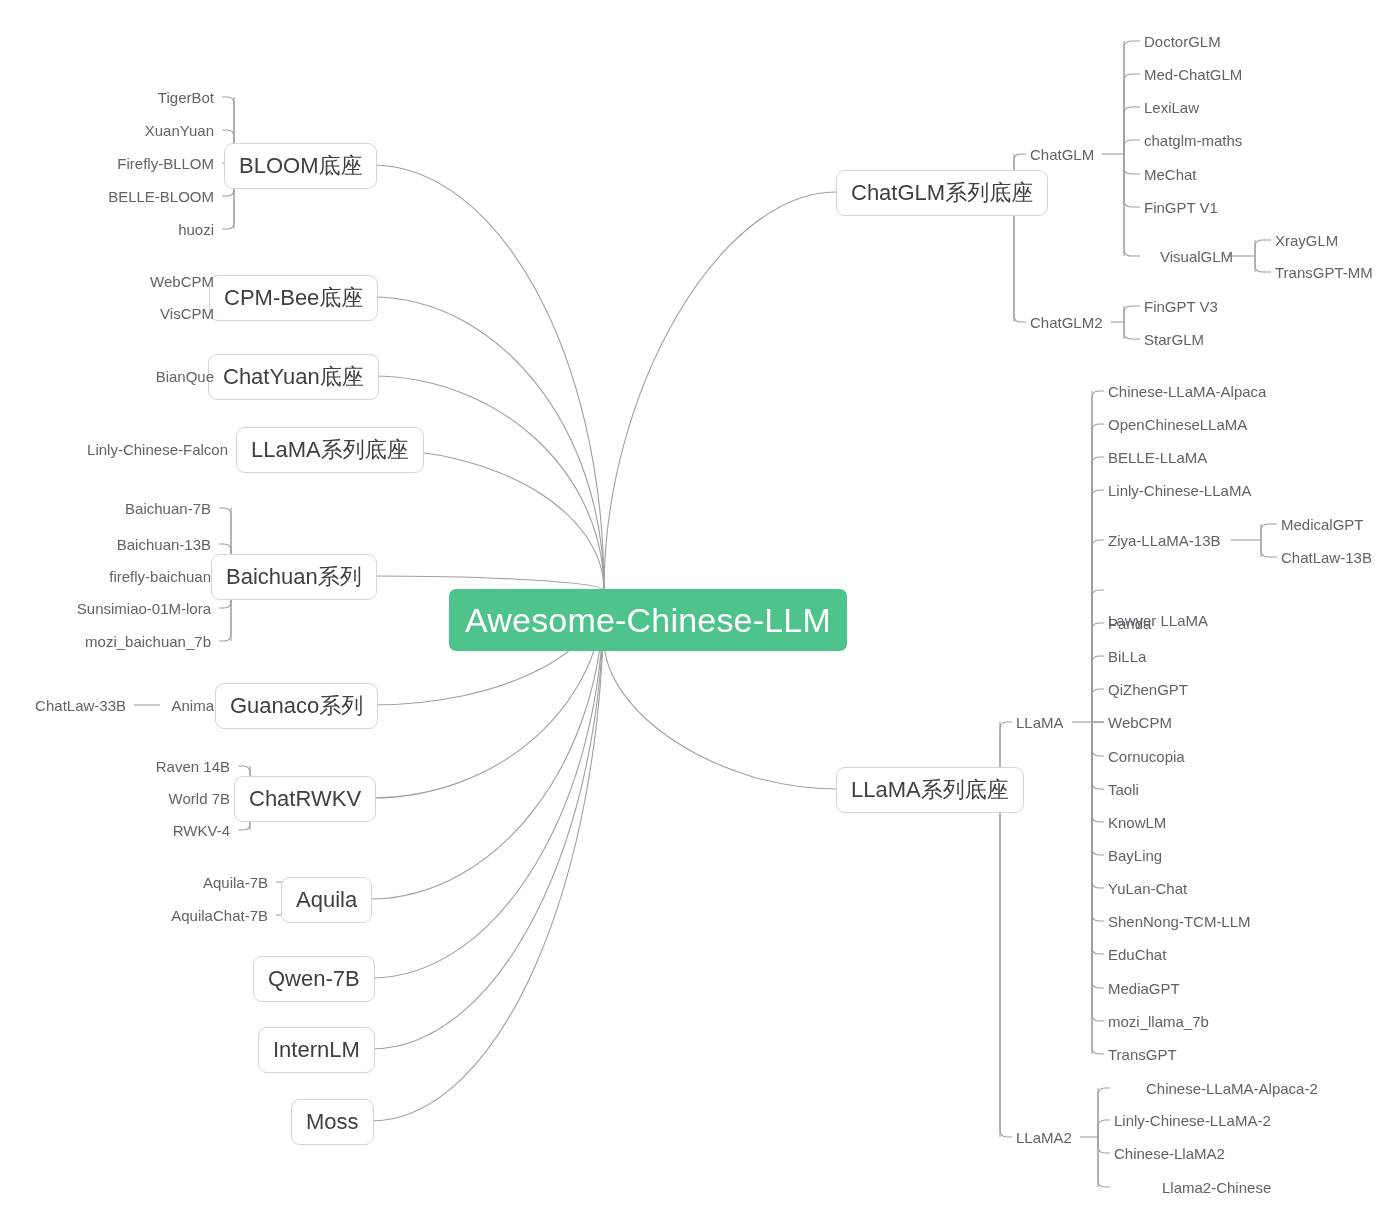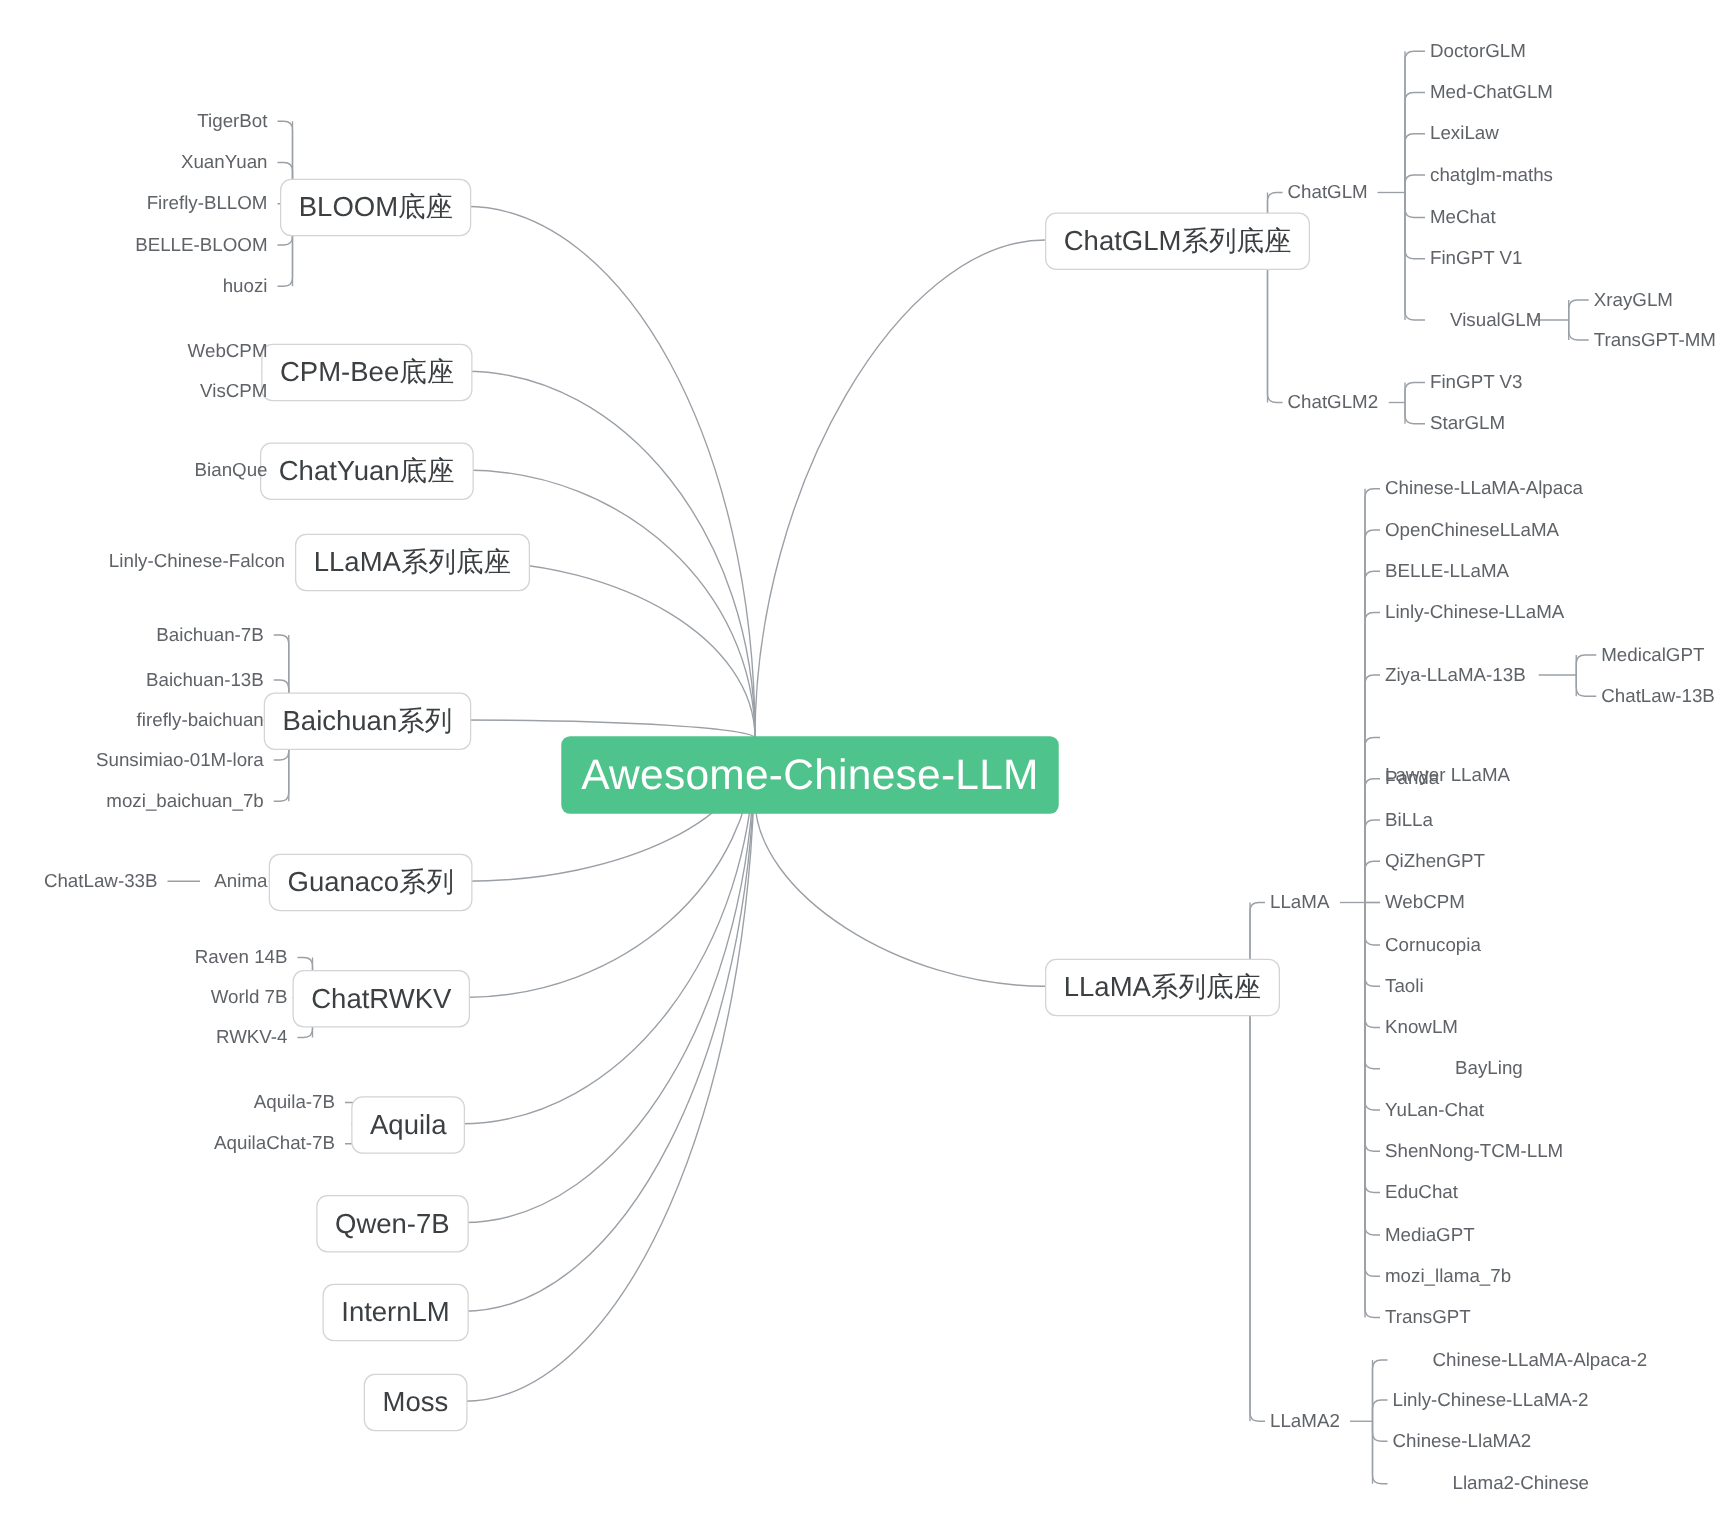--- a/index.html
+++ b/index.html
@@ -228,21 +228,21 @@
     <div class="leaf l" style="left: 1281px; top: 524px;">MedicalGPT</div>
     <div class="leaf l" style="left: 1281px; top: 557px;">ChatLaw-13B</div>
     <div class="leaf l" style="left: 1108px; top: 620px;">Lawyer LLaMA</div>
     <div class="leaf l" style="left: 1108px; top: 623px;">Panda</div>
     <div class="leaf l" style="left: 1108px; top: 656px;">BiLLa</div>
     <div class="leaf l" style="left: 1108px; top: 689px;">QiZhenGPT</div>
     <div class="leaf l" style="left: 1108px; top: 722px;">WebCPM</div>
     <div class="leaf l" style="left: 1108px; top: 756px;">Cornucopia</div>
     <div class="leaf l" style="left: 1108px; top: 789px;">Taoli</div>
     <div class="leaf l" style="left: 1108px; top: 822px;">KnowLM</div>
-    <div class="leaf l" style="left: 1164px; top: 855px;">BayLing</div>
+    <div class="leaf l" style="left: 1108px; top: 855px;">BayLing</div>
     <div class="leaf l" style="left: 1108px; top: 888px;">YuLan-Chat</div>
     <div class="leaf l" style="left: 1108px; top: 921px;">ShenNong-TCM-LLM</div>
     <div class="leaf l" style="left: 1108px; top: 954px;">EduChat</div>
     <div class="leaf l" style="left: 1108px; top: 988px;">MediaGPT</div>
     <div class="leaf l" style="left: 1108px; top: 1021px;">mozi_llama_7b</div>
     <div class="leaf l" style="left: 1108px; top: 1054px;">TransGPT</div>
     <div class="leaf l" style="left: 1016px; top: 1137px;">LLaMA2</div>
     <div class="leaf l" style="left: 1114px; top: 1088px; margin-left: 32px;">Chinese-LLaMA-Alpaca-2</div>
     <div class="leaf l" style="left: 1114px; top: 1120px;">Linly-Chinese-LLaMA-2</div>
     <div class="leaf l" style="left: 1114px; top: 1153px;">Chinese-LlaMA2</div>

